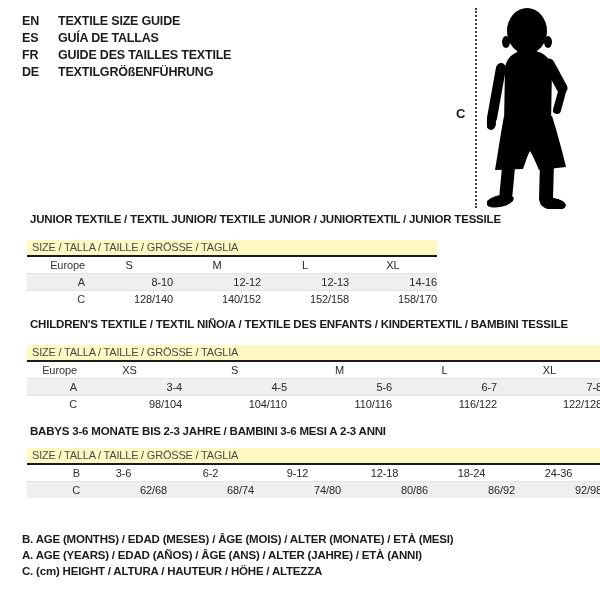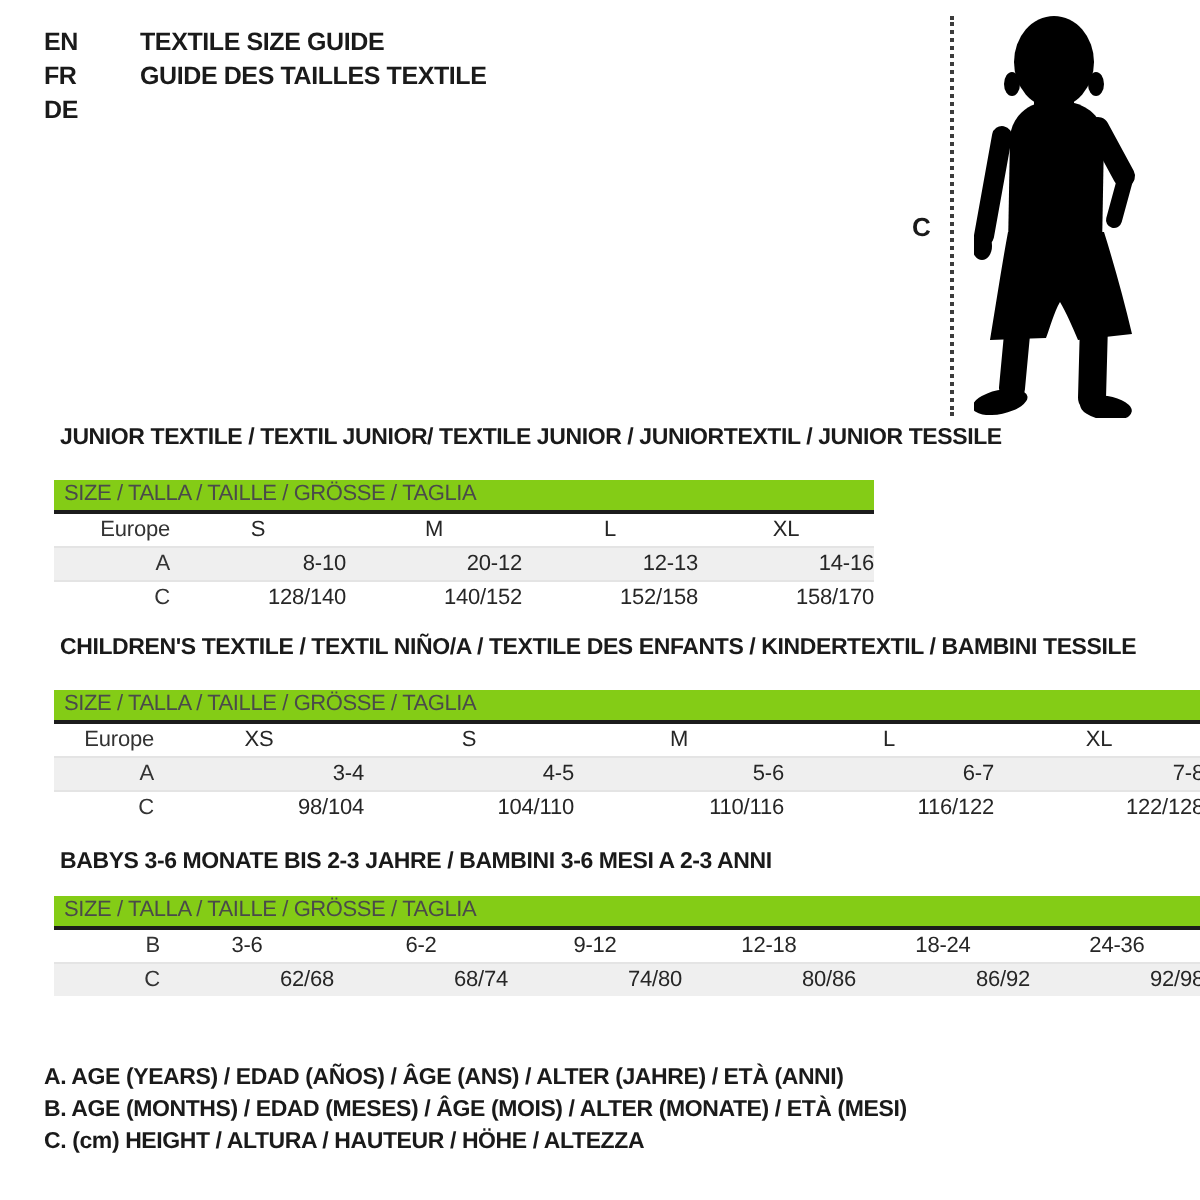--- a/index.html
+++ b/index.html
@@ -1,35 +1,35 @@
 <!DOCTYPE html>
 <html><head>
 <meta charset="utf-8">
 <style>
   html,body{margin:0;padding:0;background:#fff;}
   #page{position:relative;width:600px;height:600px;background:#ffffff;overflow:hidden;
         font-family:"Liberation Sans","DejaVu Sans",sans-serif;color:#1a1a1a;}
 
   
   .lang-block{position:absolute;top:13px;left:22px;}
-  .lang-row{display:flex;line-height:17px;font-size:12.5px;font-weight:bold;letter-spacing:-0.2px;gap:12px;}
+  .lang-row{display:flex;line-height:17px;font-size:12.5px;font-weight:bold;letter-spacing:-0.2px;}
   .lang-code{width:36px;flex:0 0 36px;}
   .lang-label{white-space:nowrap;}
 
   
   .figure{position:absolute;top:0;left:450px;width:150px;height:215px;}
   .height-line{position:absolute;left:25px;top:8px;height:200px;width:0;border-left:2px dotted #3c3c3c;}
   .height-label{position:absolute;left:6px;top:106px;font-size:13px;font-weight:bold;}
   .silhouette{position:absolute;left:37px;top:4px;}
 
   
   .section{position:absolute;left:27px;}
   .tbl-title{font-size:11.5px;font-weight:bold;line-height:14px;letter-spacing:-0.2px;padding-left:3px;white-space:nowrap;}
   .tbl-title.two-line{line-height:15px;}
-  .size-hdr{background:#84cc16;color:#4a4a4a;font-size:11px;line-height:15px;height:15px;
+  .size-hdr{background:#fef9c3;color:#4a4a4a;font-size:11px;line-height:15px;height:15px;
             padding-left:5px;border-bottom:2px solid #1c1c1c;letter-spacing:-0.2px;}
   .gap-s1{margin-top:14px;}
   .gap-s3{margin-top:9px;}
   table.tbl{border-collapse:collapse;table-layout:fixed;}
   table.tbl td{font-size:11px;height:16px;padding:0;text-align:center;color:#262626;letter-spacing:-0.1px;}
   table.tbl td.rowlabel{text-align:right;padding-left:3px;color:#333;}
   table.tbl tr + tr td{border-top:1px solid #e4e4e4;text-align:right;}
   table.tbl tr:nth-child(2){background:#efefef;}
 
   #sec1{top:212px;width:410px;}
@@ -46,25 +46,30 @@
 <body>
 
 <div id="page">
 
   <div class="lang-block">
     <div class="lang-row">
       <span class="lang-code">EN</span>
       <span class="lang-label">TEXTILE SIZE GUIDE</span>
     </div>
     <div class="lang-row">
+      <span class="lang-code">ES</span>
+      <span class="lang-label">GUÍA DE TALLAS</span>
+    </div>
+    <div class="lang-row">
       <span class="lang-code">FR</span>
       <span class="lang-label">GUIDE DES TAILLES TEXTILE</span>
     </div>
     <div class="lang-row">
       <span class="lang-code">DE</span>
+      <span class="lang-label">TEXTILGRÖßENFÜHRUNG</span>
     </div>
   </div>
 
   <div class="figure">
     <span class="height-label">C</span>
     <div class="height-line"></div>
     <svg class="silhouette" width="105" height="205" viewBox="0 0 105 205" xmlns="http://www.w3.org/2000/svg">
       <g fill="#000000" stroke="none">
         <ellipse cx="40" cy="27" rx="20" ry="23"></ellipse>
         <ellipse cx="19" cy="38" rx="4" ry="6"></ellipse>
@@ -99,21 +104,21 @@
           <tr>
         <td class="rowlabel">Europe</td>
         <td>S</td>
         <td>M</td>
         <td>L</td>
         <td>XL</td>
       </tr>
       <tr>
         <td class="rowlabel">A</td>
         <td>8-10</td>
-        <td>20-12</td>
+        <td>12-12</td>
         <td>12-13</td>
         <td>14-16</td>
       </tr>
       <tr>
         <td class="rowlabel">C</td>
         <td>128/140</td>
         <td>140/152</td>
         <td>152/158</td>
         <td>158/170</td>
       </tr>
@@ -192,18 +197,18 @@
         <td>74/80</td>
         <td>80/86</td>
         <td>86/92</td>
         <td>92/98</td>
       </tr>
     </tbody>
       </table>
   </div>
 
   <div class="notes">
+    <div class="note-line">B. AGE (MONTHS) / EDAD (MESES) / ÂGE (MOIS) / ALTER (MONATE) / ETÀ (MESI)</div>
     <div class="note-line">A. AGE (YEARS) / EDAD (AÑOS) / ÂGE (ANS) / ALTER (JAHRE) / ETÀ (ANNI)</div>
-    <div class="note-line">B. AGE (MONTHS) / EDAD (MESES) / ÂGE (MOIS) / ALTER (MONATE) / ETÀ (MESI)</div>
     <div class="note-line">C. (cm) HEIGHT / ALTURA / HAUTEUR / HÖHE / ALTEZZA</div>
   </div>
 
 </div>
 
 </body></html>

